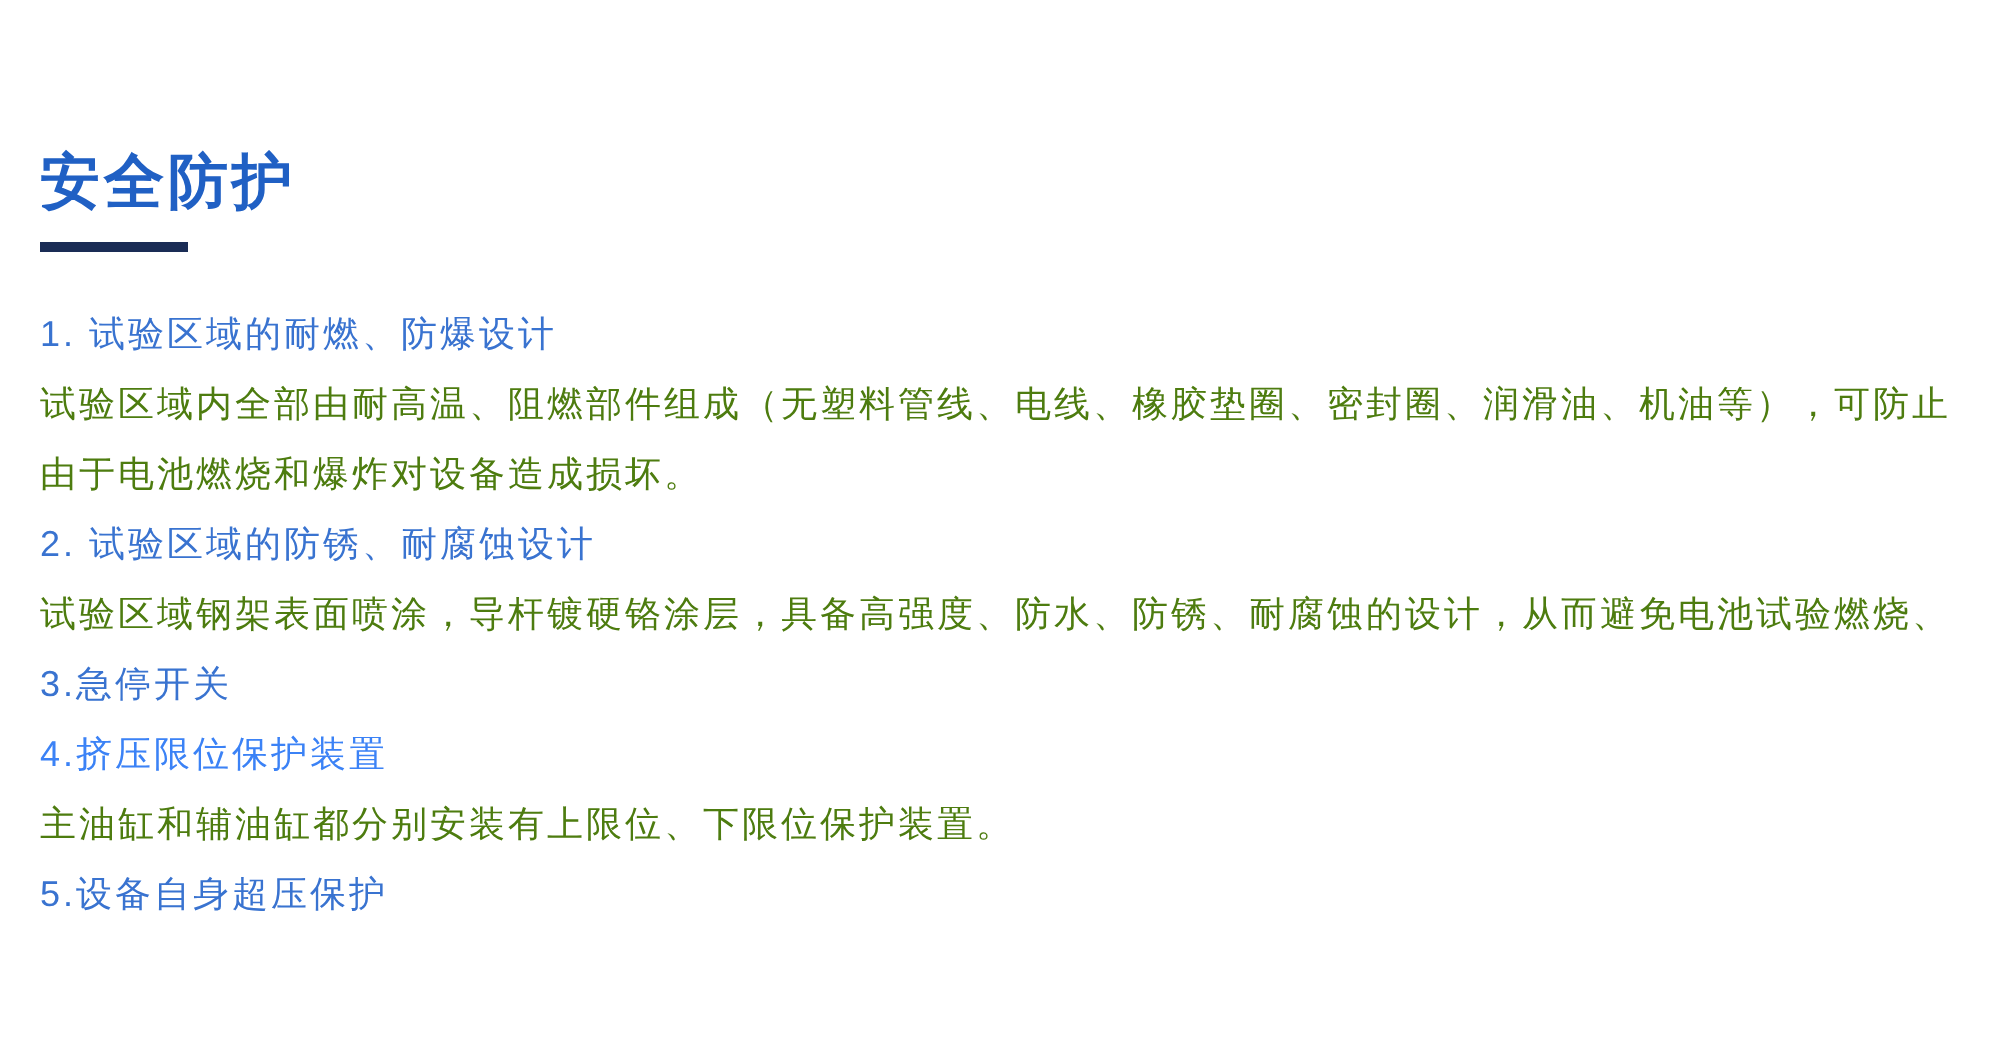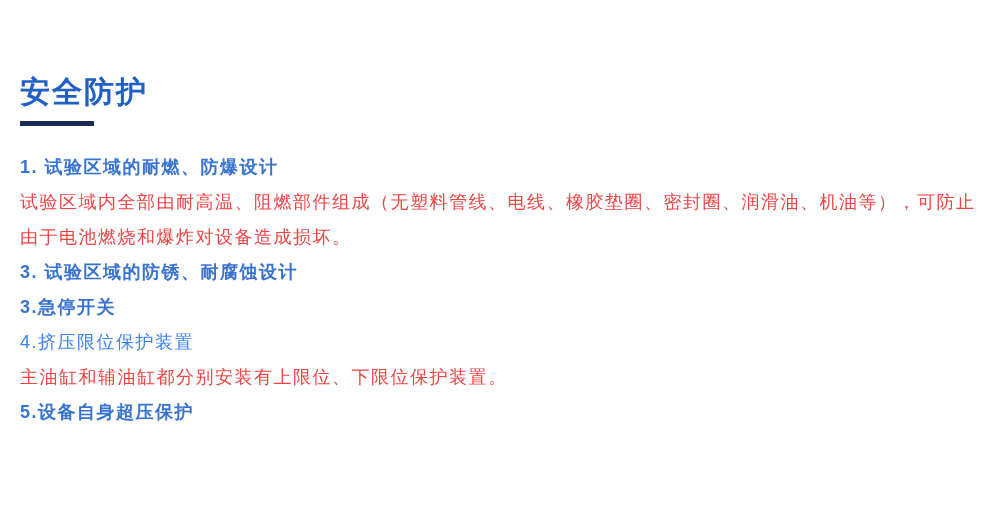--- a/index.html
+++ b/index.html
@@ -30,24 +30,24 @@
     height: 5px;
     margin-top: 12px;
     background: #1A2C55;
   }
   .sections { margin-top: 24px; }
   .line {
     font-size: 18px;
     line-height: 35px;
     letter-spacing: 1.5px;
     white-space: nowrap;
-    color: #ef4444;
+    color: #4d7c0f;
   }
   .sec-heading {
-    font-weight: 700;
+    font-weight: 400;
     color: #3973D0;
   }
   .sec-heading.plain {
     font-weight: 400;
     color: #3b82f6;
   }
 </style>
 </head>
 <body>
 
@@ -58,21 +58,22 @@
 
   <div class="sections">
 
     <section>
       <div class="line sec-heading">1. 试验区域的耐燃、防爆设计</div>
       <div class="line">试验区域内全部由耐高温、阻燃部件组成（无塑料管线、电线、橡胶垫圈、密封圈、润滑油、机油等），可防止</div>
       <div class="line">由于电池燃烧和爆炸对设备造成损坏。</div>
     </section>
 
     <section>
-      <div class="line sec-heading">3. 试验区域的防锈、耐腐蚀设计</div>
+      <div class="line sec-heading">2. 试验区域的防锈、耐腐蚀设计</div>
+      <div class="line">试验区域钢架表面喷涂，导杆镀硬铬涂层，具备高强度、防水、防锈、耐腐蚀的设计，从而避免电池试验燃烧、</div>
     </section>
 
     <section>
       <div class="line sec-heading">3.急停开关</div>
     </section>
 
     <section>
       <div class="line sec-heading plain">4.挤压限位保护装置</div>
       <div class="line">主油缸和辅油缸都分别安装有上限位、下限位保护装置。</div>
     </section>

